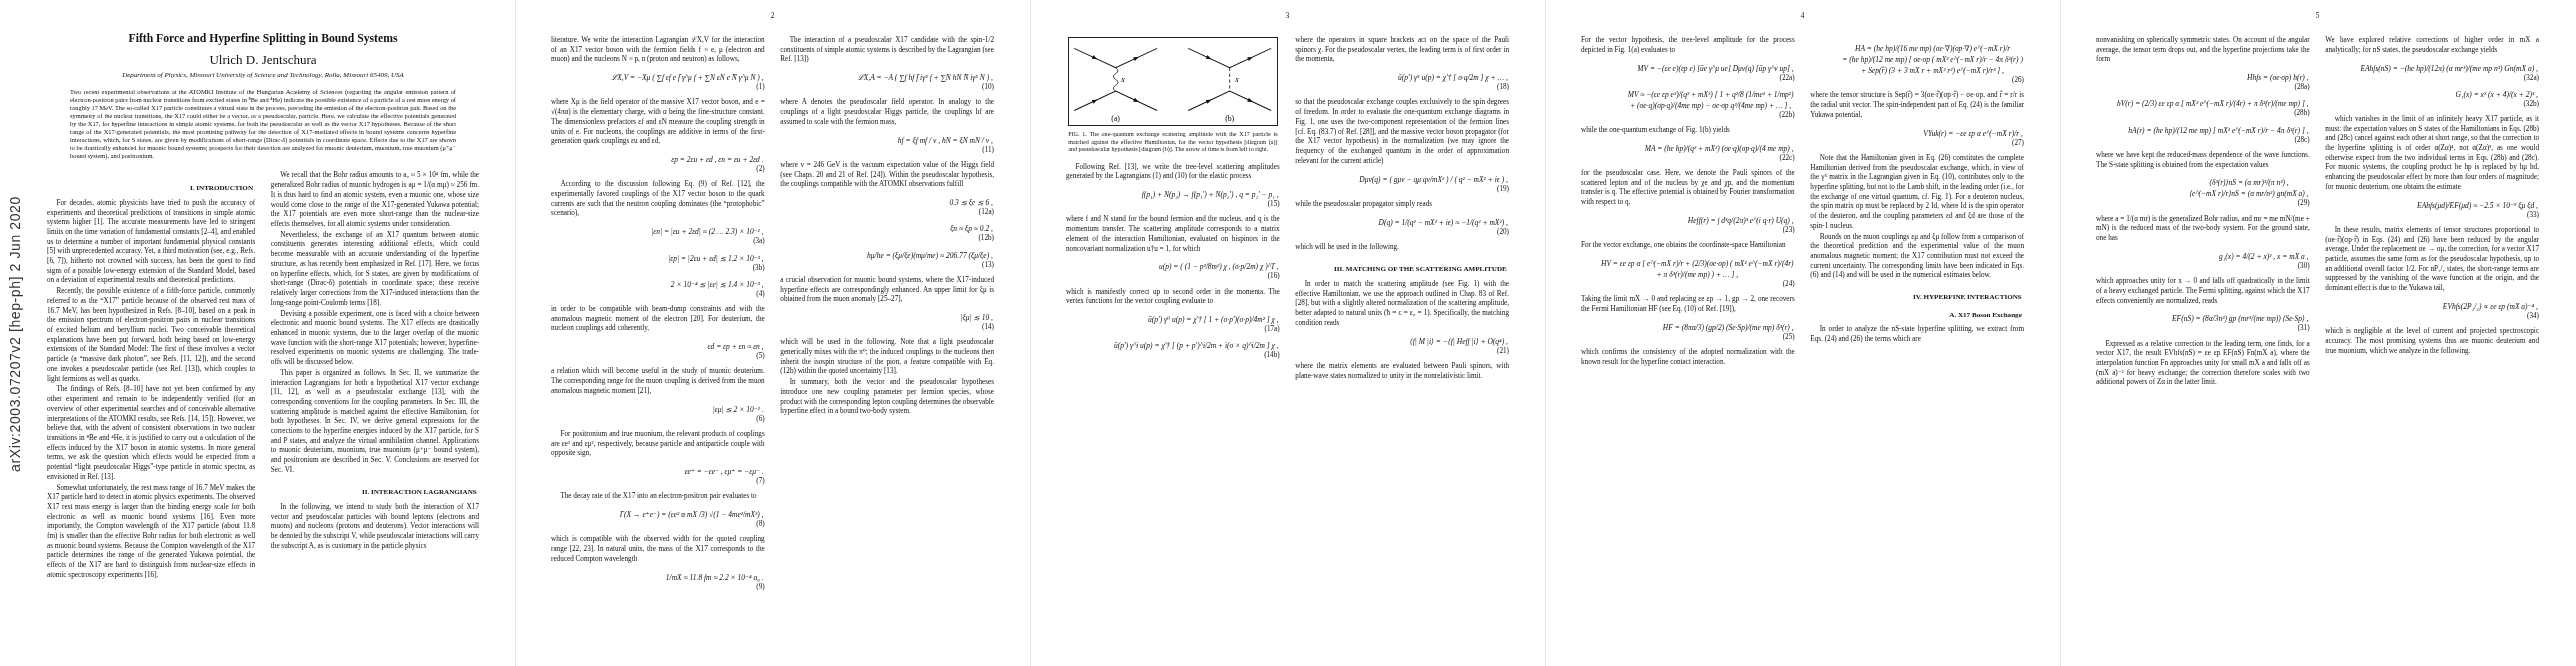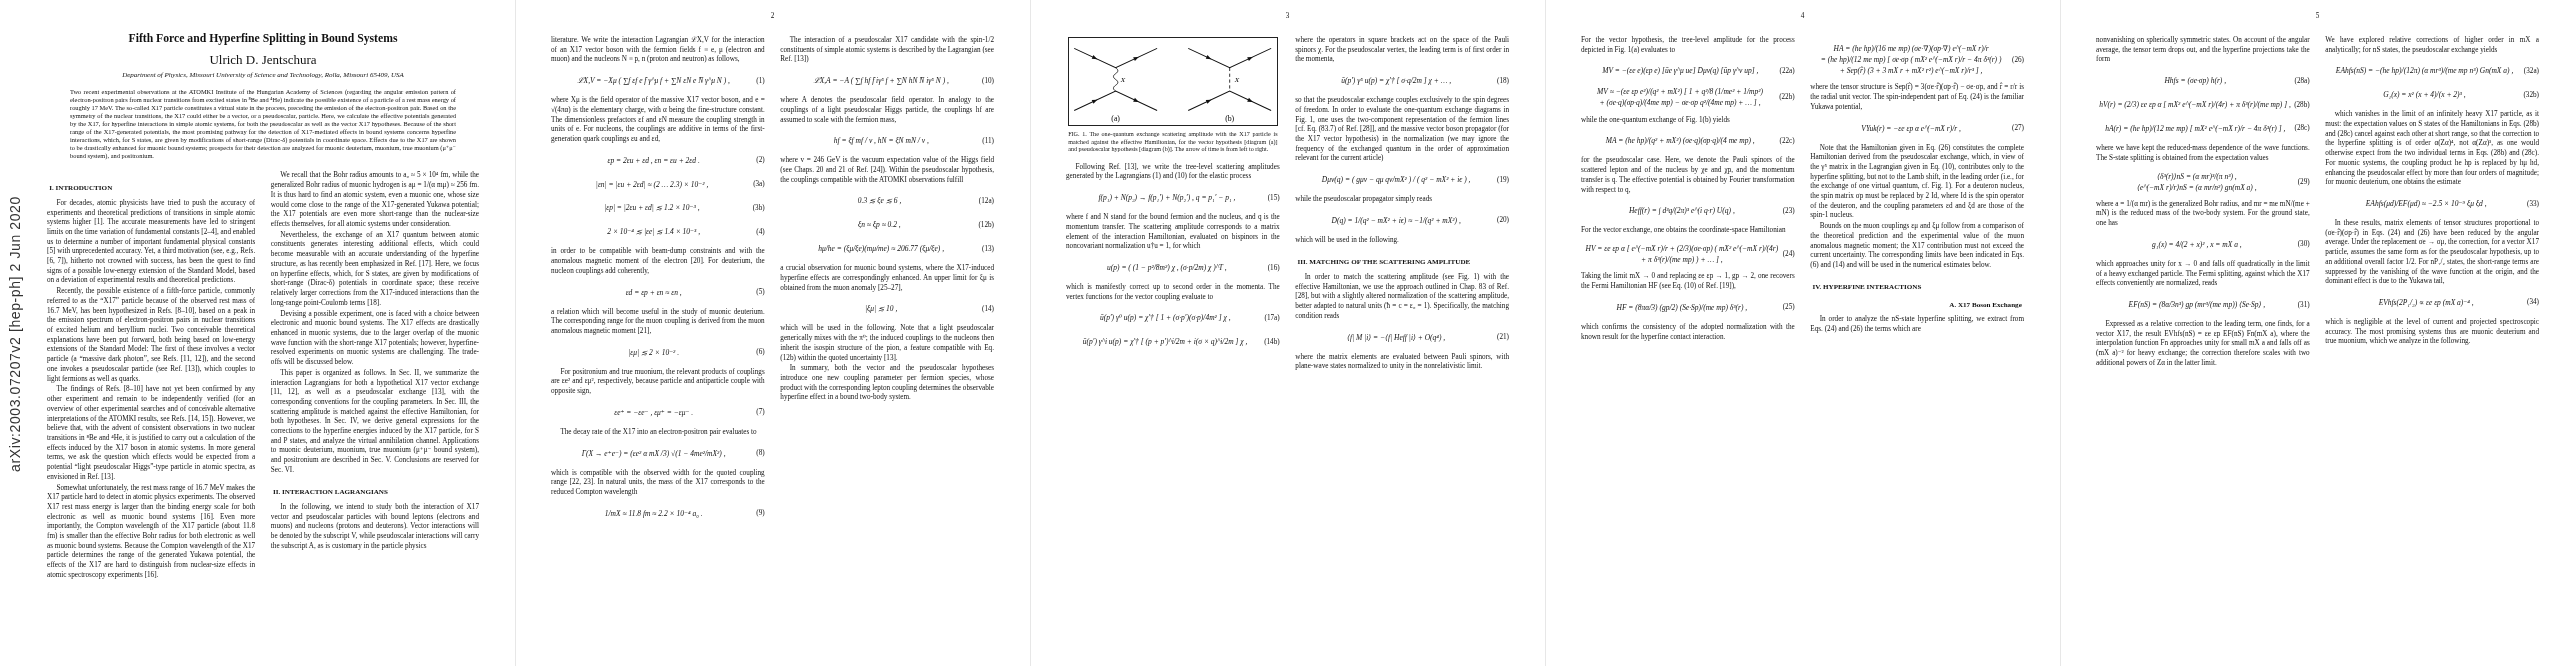--- a/index.html
+++ b/index.html
@@ -22,25 +22,25 @@
   .abstract{margin:9.4px 23px 0;font-size:6.4px;line-height:8px;text-align:justify;}
 
   .watermark{position:absolute;left:4.4px;top:0;height:100%;width:21px;display:flex;
              align-items:center;justify-content:center;overflow:visible;}
   .watermark span{white-space:nowrap;transform:rotate(-90deg);font-family:"Liberation Sans",sans-serif;
              font-size:14px;color:#333;letter-spacing:0.6px;}
 
   .blk{margin:0 0 1.1px;}
   .para,.pcont{font-size:7.2px;line-height:9.7px;text-align:justify;}
   .para{text-indent:9.4px;}
-  .eq{display:flex;align-items:center;margin:7.2px 0;min-height:16.7px;}
+  .eq{display:flex;align-items:flex-end;margin:7.2px 0;min-height:16.7px;flex-direction:column;}
   .eq-body{flex:1 1 auto;text-align:center;font-style:italic;font-size:7.5px;line-height:11px;
            white-space:pre-line;padding:0 1.1px;min-width:0;}
   .eq-num{font-size:7.2px;font-style:normal;flex:0 0 auto;}
-  .heading{font-weight:bold;text-align:left;font-size:7.1px;margin:12.2px 2.2px 7.2px;}
+  .heading{font-weight:bold;text-align:right;font-size:7.1px;margin:12.2px 2.2px 7.2px;}
   .subheading{font-weight:bold;text-align:right;font-size:7.1px;margin:10px 2.2px 6.1px;}
 
   .figure-box{margin:1.1px 2.2px 9px;}
   .feyn{display:block;width:100%;height:auto;border:0.7px solid #222;box-sizing:border-box;background:#fff;}
   .fig-caption{font-size:6.1px;line-height:7.6px;text-align:justify;margin-top:5px;}
   .fline{fill:none;stroke:#111;stroke-width:1.6;}
   .wavy{fill:none;stroke:#111;stroke-width:1.3;}
   .dashline{stroke:#111;stroke-width:1.3;stroke-dasharray:5 4;}
   .farrow{fill:#111;stroke:none;}
   .flabel{font-size:12px;font-family:"Liberation Serif","DejaVu Serif",serif;}
@@ -90,20 +90,21 @@
             <div class="blk pcont">literature. We write the interaction Lagrangian ℒX,V for the interaction of an X17 vector boson with the fermion fields f ≡ e, μ (electron and muon) and the nucleons N ≡ p, n (proton and neutron) as follows,</div>
             <div class="blk eq">
               <span class="eq-body">ℒX,V = −Xμ ( ∑f εf e f̄ γ^μ f + ∑N εN e N̄ γ^μ N ) ,</span>
               <span class="eq-num">(1)</span>
             </div>
             <div class="blk pcont">where Xμ is the field operator of the massive X17 vector boson, and e = √(4πα) is the elementary charge, with α being the fine-structure constant. The dimensionless prefactors εf and εN measure the coupling strength in units of e. For nucleons, the couplings are additive in terms of the first-generation quark couplings εu and εd,</div>
             <div class="blk eq">
               <span class="eq-body">εp = 2εu + εd ,    εn = εu + 2εd .</span>
               <span class="eq-num">(2)</span>
             </div>
+            <div class="blk para">According to the discussion following Eq. (9) of Ref. [12], the experimentally favored couplings of the X17 vector boson to the quark currents are such that the neutron coupling dominates (the “protophobic” scenario),</div>
             <div class="blk eq">
               <span class="eq-body">|εn| = |εu + 2εd| ≈ (2 … 2.3) × 10⁻² ,</span>
               <span class="eq-num">(3a)</span>
             </div>
             <div class="blk eq">
               <span class="eq-body">|εp| = |2εu + εd| ≲ 1.2 × 10⁻³ ,</span>
               <span class="eq-num">(3b)</span>
             </div>
             <div class="blk eq">
               <span class="eq-body">2 × 10⁻⁴ ≲ |εe| ≲ 1.4 × 10⁻³ ,</span>

